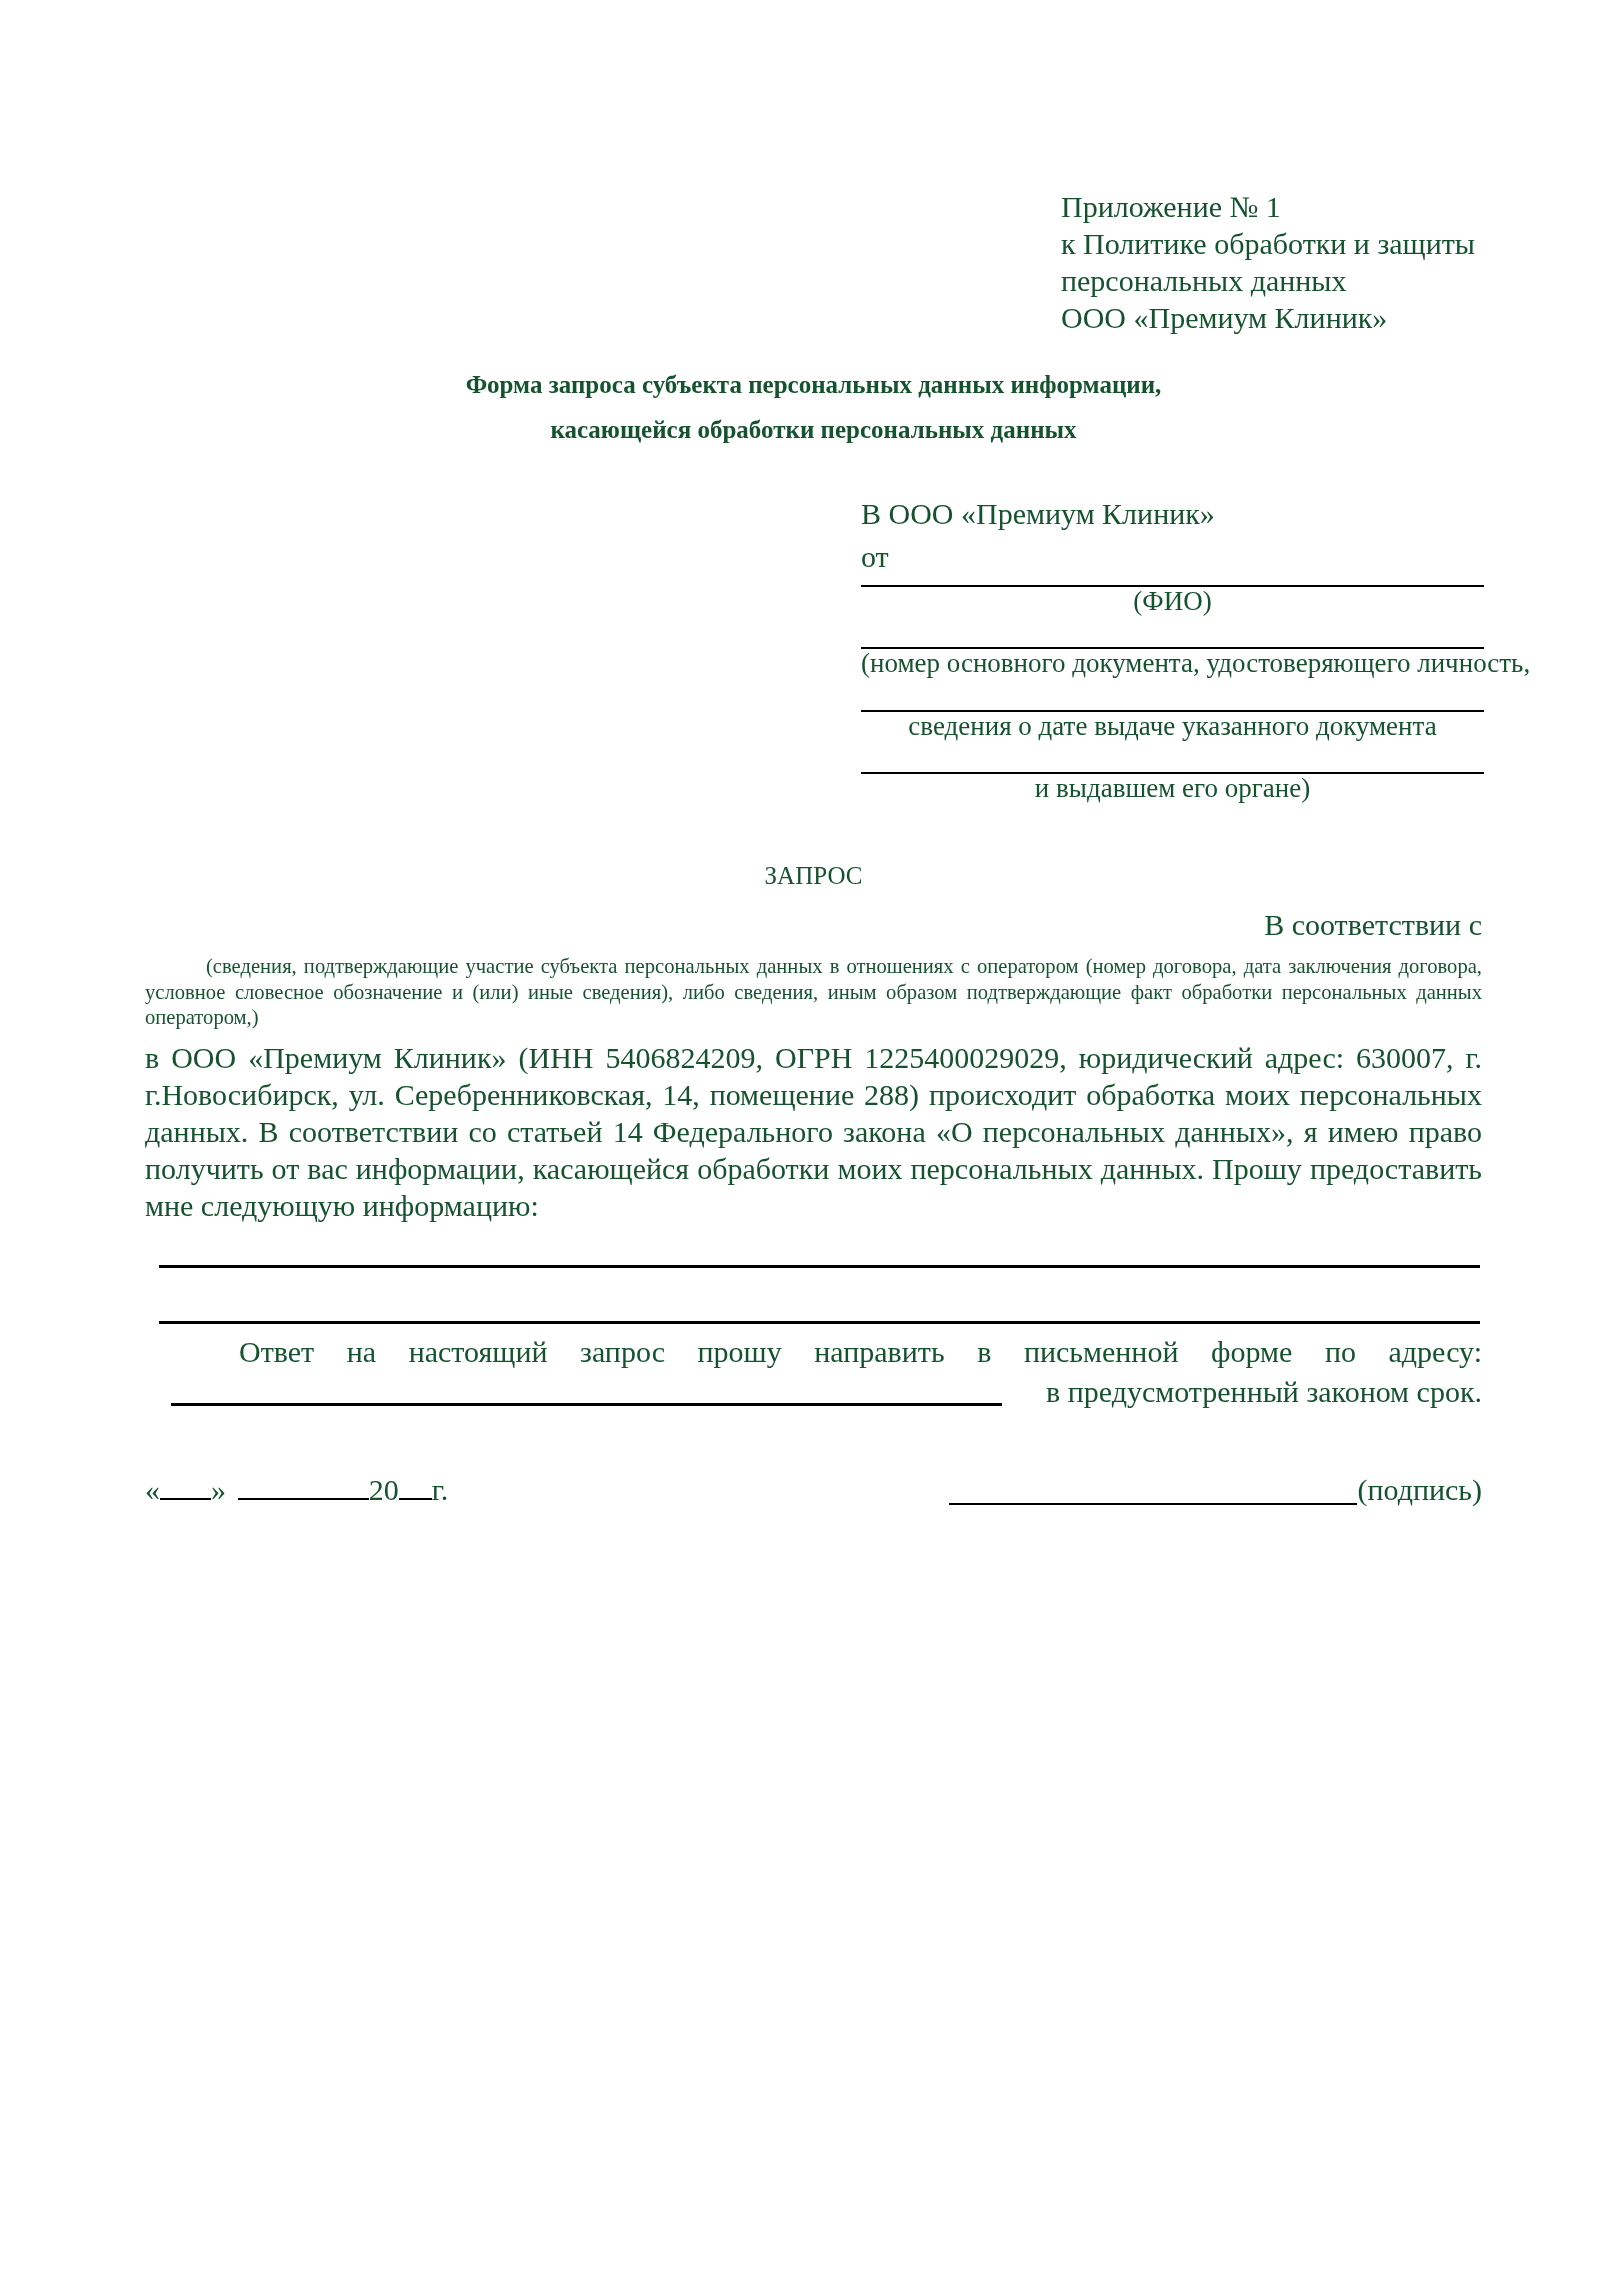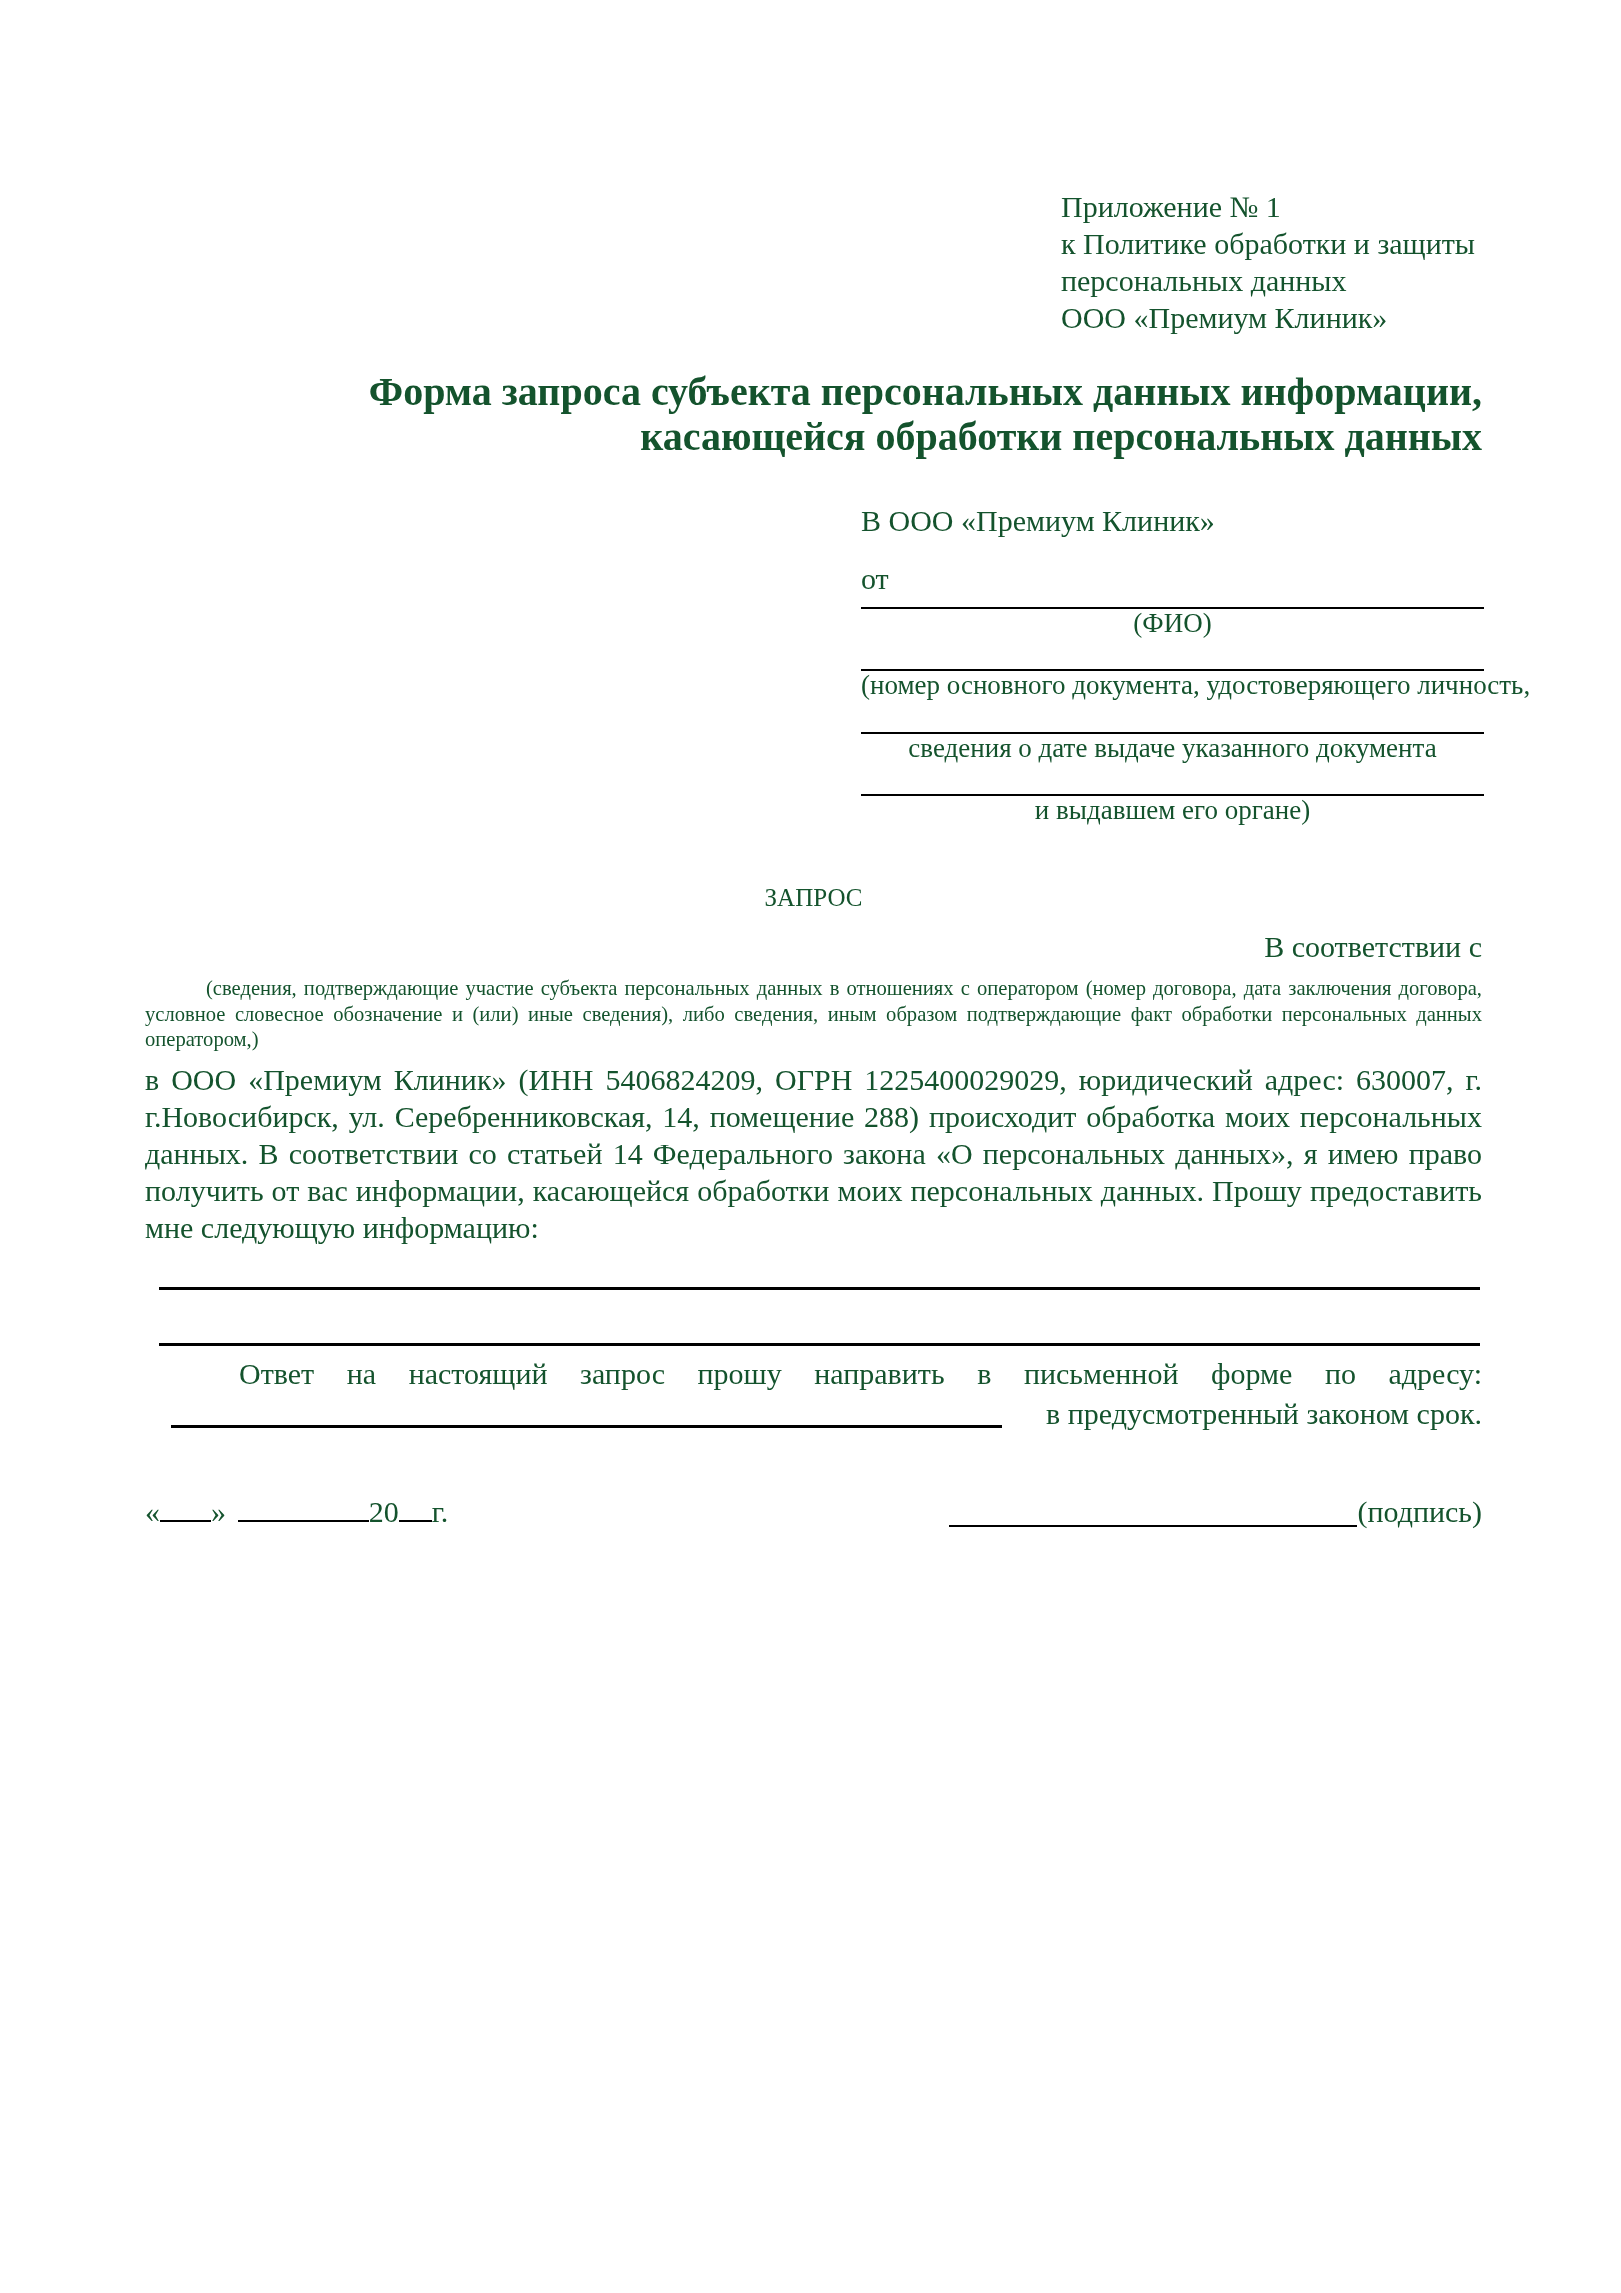--- a/index.html
+++ b/index.html
@@ -23,35 +23,35 @@
 
   
   .doc-header {
     margin-left: 916px;
     line-height: 37px;
     white-space: nowrap;
   }
 
   
   .doc-title {
-    margin-top: 33px;
-    text-align: right;
+    margin-top: 26px;
+    text-align: center;
     font-weight: bold;
-    font-size: 40px;
+    font-size: 25px;
     line-height: 45px;
   }
 
   
   .addressee {
     margin-top: 43px;
     margin-left: 716px;
     width: 623px;
   }
   .addressee .to-line { white-space: nowrap; }
-  .addressee .from-line { margin-top: 21px; }
+  .addressee .from-line { margin-top: 6px; }
   .field { margin-top: 0; }
   .field + .field { margin-top: 33px; }
   .field .rule {
     border-bottom: 2.9px solid #000;
     height: 0;
     margin-top: 9.8px;
   }
   .field .caption {
     text-align: center;
     font-size: 27px;

